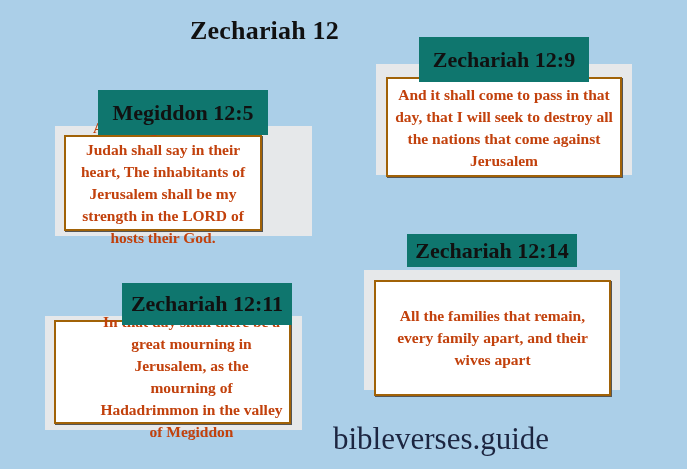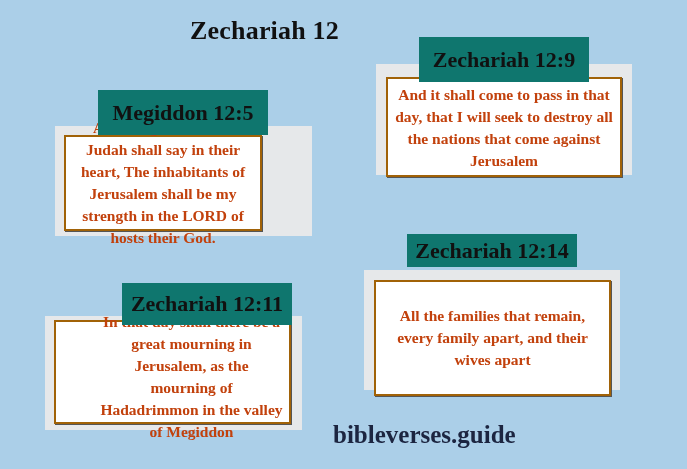--- a/index.html
+++ b/index.html
@@ -26,21 +26,21 @@
       font-size: 15.5px; font-weight: bold; line-height: 22px; color: #c2410c;
       padding: 0 6px;
     }
     .card .label {
       position: absolute; background: #0f766e;
       display: flex; align-items: center; justify-content: center;
       font-size: 22px; font-weight: bold; color: #111;
     }
     .footer {
       position: absolute; left: 333px; top: 421px;
-      font-size: 25px; font-weight: bold; color: #1c2540;
+      font-size: 31px; font-weight: normal; color: #1c2540;
     }
   </style>
 </head>
 <body>
 
 <div class="title">Zechariah 12</div>
 
 <div class="card">
   <div class="frame" style="left:55px;top:126px;width:257px;height:110px;"></div>
   <div class="inner" style="left:64px;top:135px;width:198px;height:96px;">And the governors of Judah shall say in their heart, The inhabitants of Jerusalem shall be my strength in the LORD of hosts their God.</div>

